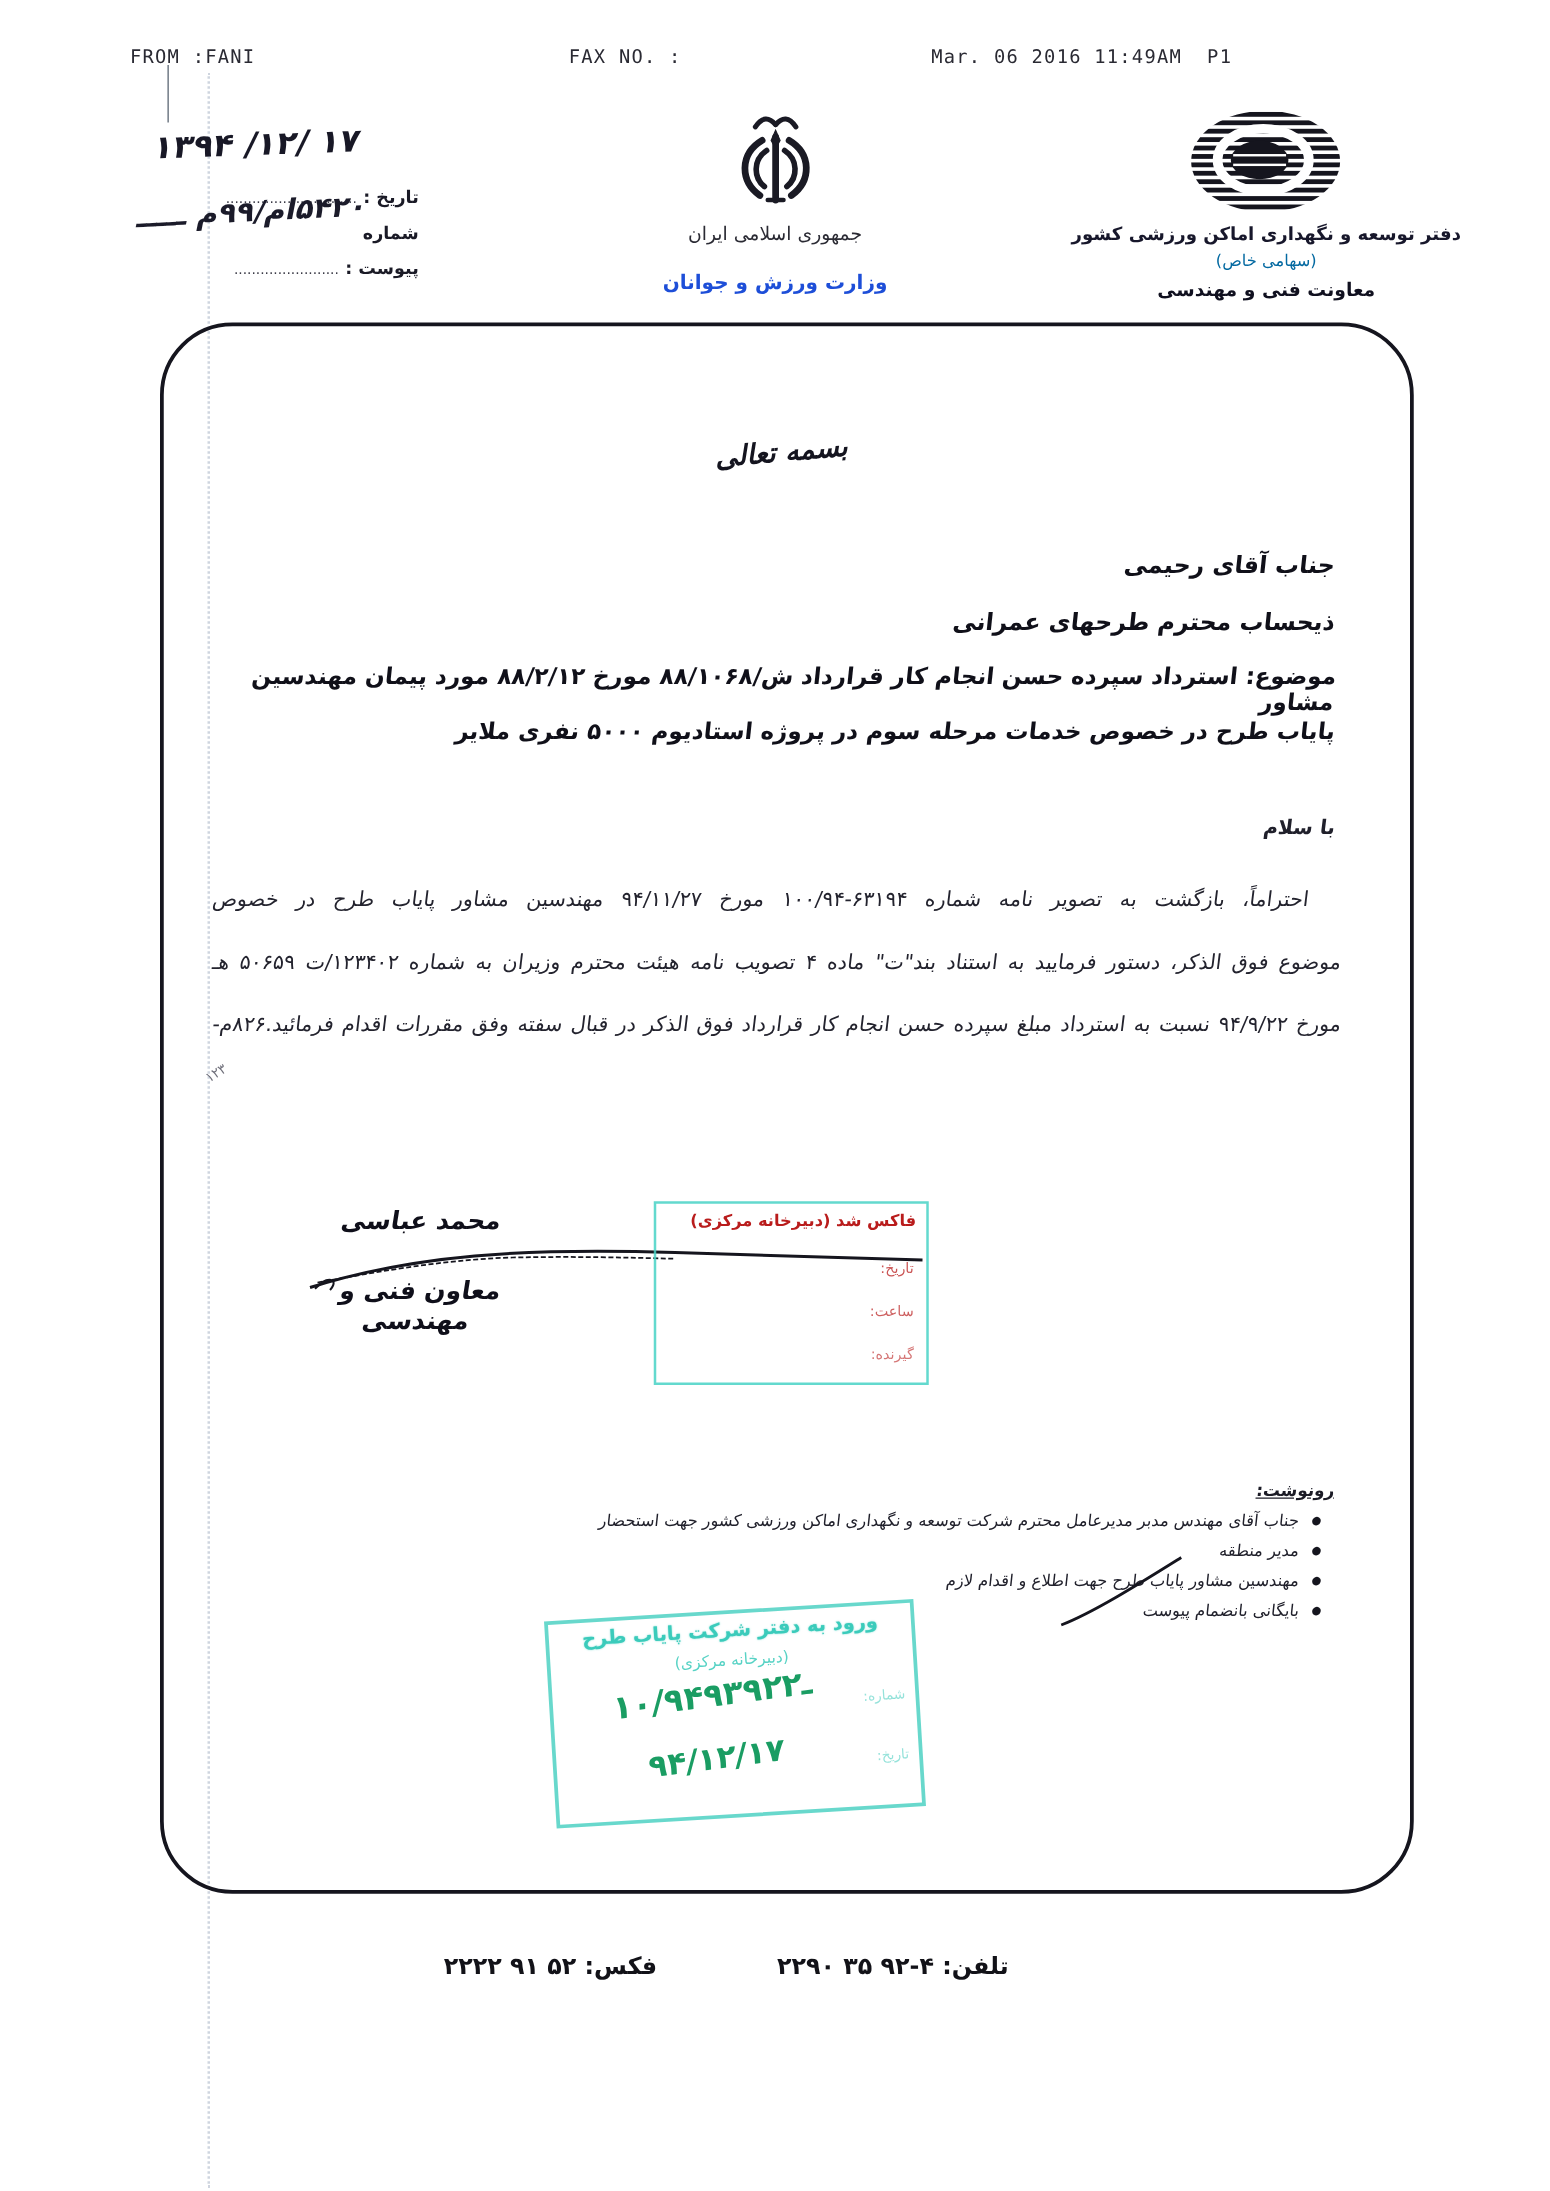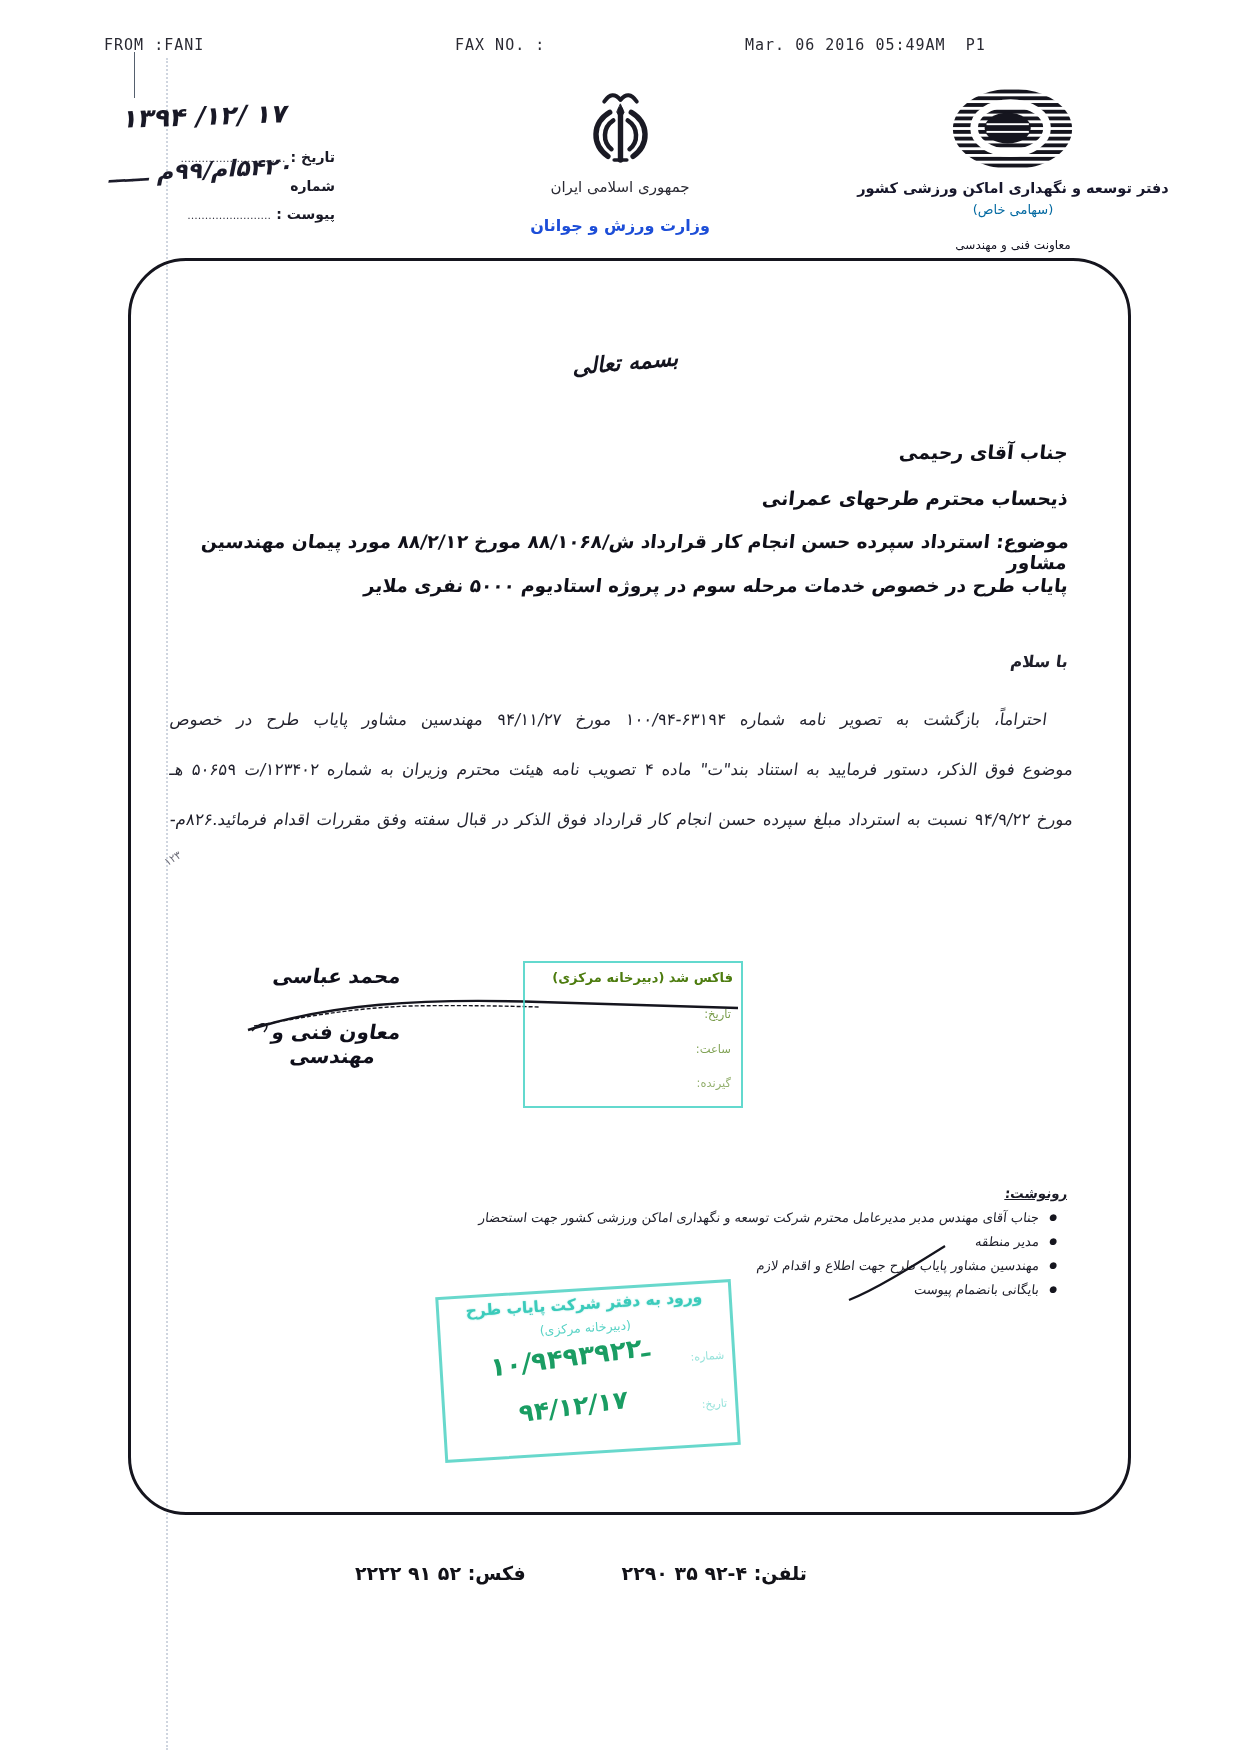--- a/index.html
+++ b/index.html
@@ -15,32 +15,32 @@
   
   #frame{left:128px;top:258px;width:997px;height:1251px;border:3.5px solid #15151e;border-radius:58px;}
   
   #perf{left:166px;top:58px;height:1692px;width:0;border-left:2px dotted rgba(105,125,155,.32);}
   .bold-line{font-weight:bold;color:#101019;transform:skewX(-6deg);}
   .bodyline{font-size:16.5px;color:#23232e;transform:skewX(-7deg);text-align:justify;text-align-last:justify;}
   .cc-item{font-size:13px;color:#20202b;transform:skewX(-6deg);margin-bottom:9px;white-space:nowrap;}
   .cc-bullet{display:inline-block;font-size:9px;margin-left:10px;vertical-align:2px;color:#15151e;}
   
   #faxstamp{left:523px;top:961px;width:216px;height:143px;border:2.5px solid rgba(72,210,198,.85);direction:rtl;}
-  .stamp-cyan{color:#4d7c0f;}
+  .stamp-cyan{color:#b91c1c;}
   #entrystamp{left:440px;top:1288px;width:290px;height:160px;border:3px solid rgba(62,205,190,.78);transform:rotate(-3.5deg);direction:rtl;}
   svg{display:block;}
 </style>
 </head>
 <body>
 
 <div id="page">
 
   <div class="abs mono" style="left:104px;top:36px;">FROM :FANI</div>
   <div class="abs mono" style="left:455px;top:36px;">FAX NO. :</div>
-  <div class="abs mono" style="left:745px;top:36px;">Mar. 06 2016 05:49AM  P1</div>
+  <div class="abs mono" style="left:745px;top:36px;">Mar. 06 2016 11:49AM  P1</div>
   <div class="abs" style="left:134px;top:52px;width:1px;height:46px;background:#55606e;"></div>
   <div class="abs" id="perf"></div>
 
   <div class="abs fa hand" dir="ltr" style="left:88px;top:101px;width:235px;text-align:center;font-size:26px;font-weight:bold;color:#181826;">۱۳۹۴ /۱۲/ ۱۷</div>
   <div class="abs fa" dir="rtl" style="left:85px;top:147px;width:250px;white-space:nowrap;">
     <span class="lbl">تاریخ :</span>
     <span class="dots">..............................</span>
   </div>
   <div class="abs fa" dir="rtl" style="left:85px;top:176px;width:250px;">
     <span class="lbl">شماره</span>
@@ -89,21 +89,21 @@
           <rect x="0" y="81" width="130" height="4"></rect>
       </g>
       <ellipse cx="63" cy="44" rx="38" ry="26" fill="none" stroke="#ffffff" stroke-width="8"></ellipse>
       <ellipse cx="60" cy="44" rx="24" ry="16" fill="#15151e"></ellipse>
       <rect x="38" y="39" width="44" height="2" fill="#ffffff"></rect>
       <rect x="38" y="47" width="44" height="2" fill="#ffffff"></rect>
     </svg>
   </div>
   <div class="abs fa rtl" style="left:848px;top:180px;width:330px;text-align:center;font-size:14.5px;font-weight:bold;color:#17172b;">دفتر توسعه و نگهداری اماکن ورزشی کشور</div>
   <div class="abs fa rtl" style="left:908px;top:202px;width:210px;text-align:center;font-size:13px;color:#0369a1;">(سهامی خاص)</div>
-  <div class="abs fa rtl" style="left:908px;top:238px;width:210px;text-align:center;font-size:12px;font-weight:normal;color:#10101f;">معاونت فنی و مهندسی</div>
+  <div class="abs fa rtl" style="left:908px;top:223px;width:210px;text-align:center;font-size:15px;font-weight:bold;color:#10101f;">معاونت فنی و مهندسی</div>
 
   <div class="abs" id="frame"></div>
 
   <div class="abs fa rtl" style="left:535px;top:350px;width:180px;text-align:center;font-size:22px;font-weight:bold;font-style:italic;transform:rotate(-5deg);color:#14141f;">بسمه تعالی</div>
 
   <div class="abs fa rtl bold-line" style="left:175px;top:441px;width:893px;text-align:right;font-size:19px;">جناب آقای رحیمی</div>
   <div class="abs fa rtl bold-line" style="left:175px;top:487px;width:893px;text-align:right;font-size:19px;">ذیحساب محترم طرحهای عمرانی</div>
   <div class="abs fa rtl bold-line" style="left:175px;top:531px;width:893px;text-align:right;font-size:18.5px;">موضوع: استرداد سپرده حسن انجام کار قرارداد ش/۸۸/۱۰۶۸ مورخ ۸۸/۲/۱۲ مورد پیمان مهندسین مشاور</div>
   <div class="abs fa rtl bold-line" style="left:175px;top:575px;width:893px;text-align:right;font-size:18.5px;">پایاب طرح در خصوص خدمات مرحله سوم در پروژه استادیوم ۵۰۰۰ نفری ملایر</div>
 

